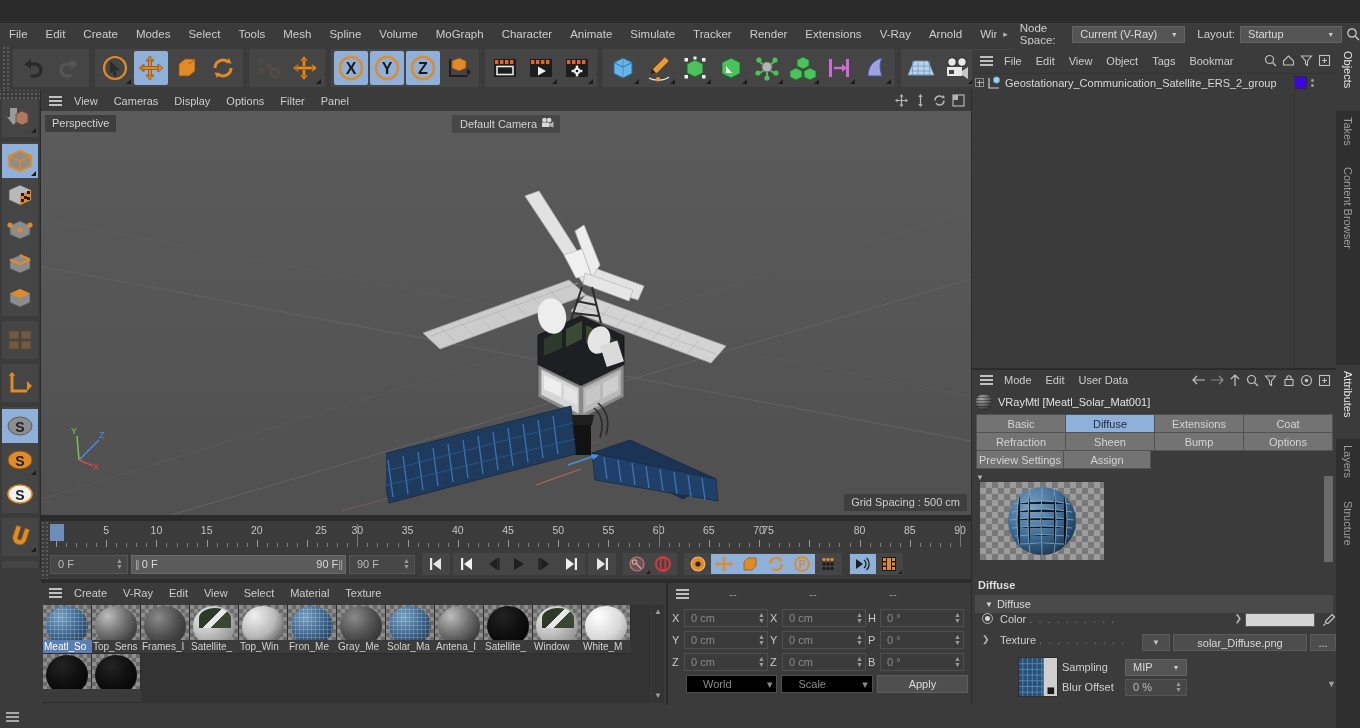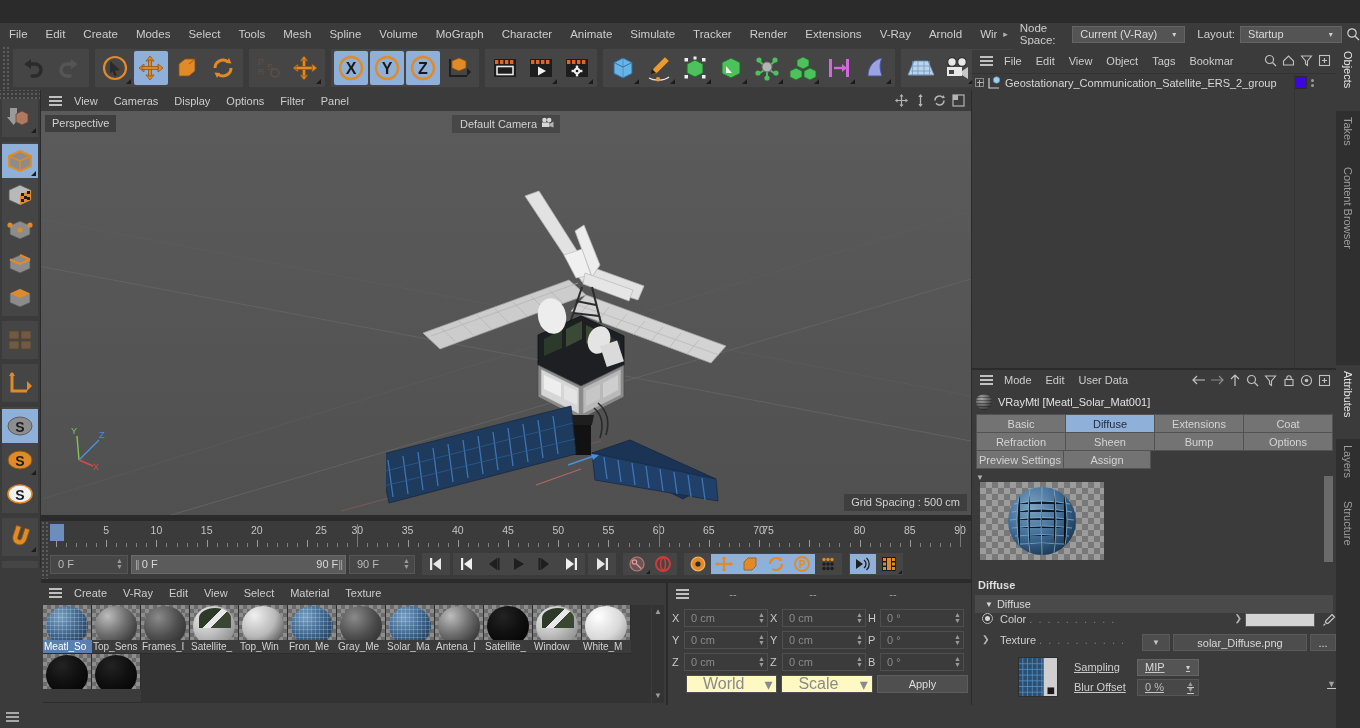--- a/index.html
+++ b/index.html
@@ -146,22 +146,22 @@
   .coords { position:absolute; left:668px; top:583px; width:303px; height:122px; background:#3b3b3b;}
   .cdhead{ height:22px; display:flex; align-items:center; color:#a0a0a0; font-size:11px;}
   .cdhead .dd{ width:80px; text-align:center;}
   .cdbody{ position:absolute; left:4px; top:24px; width:296px;}
   .cdrow{ display:flex; align-items:center; height:22px; gap:0px;}
   .cdlbl{ width:12px; font-size:11px; color:#c9c9c9; text-align:left;}
   .cdfield{ width:84px; height:18px; background:#3b3b3b; border:1px solid #4f4f4f;
     display:flex; align-items:center; padding-left:6px; color:#8a8a8a; font-size:11px; margin-right:2px;}
   .cdfield .v{ flex:1;}
   .cdbtnrow{ display:flex; align-items:center; height:22px; gap:4px; padding-left:14px;}
-  .cdcombo{ width:93px; height:18px; background:#fef9c3; border:1px solid #4f4f4f;
-    display:flex; align-items:center; color:#8a8a8a; font-size:16px; padding-left:16px;}
+  .cdcombo{ width:93px; height:18px; background:#000000; border:1px solid #4f4f4f;
+    display:flex; align-items:center; color:#8a8a8a; font-size:11px; padding-left:16px;}
   .cdapply{ width:93px; height:18px; background:#4f4f4f; border:1px solid #5d5d5d;
     display:flex; align-items:center; justify-content:center; color:#dcdcdc; font-size:11px;}
 
   
   .objpanel{ position:absolute; left:972px; top:50px; width:364px; height:318px; background:#3b3b3b;}
   .opmenu{ height:21px; display:flex; align-items:center;}
   .opmenu .menu-item{ font-size:11px; padding:0 7px;}
   .opicons{ position:absolute; right:3px; top:2px; display:flex; gap:1px;}
   .opi{ width:17px; height:17px; display:flex; align-items:center; justify-content:center;}
   .optree{ position:absolute; left:0; top:23px; width:364px; height:295px; background:#3b3b3b;
@@ -1555,21 +1555,21 @@
 
       <div class="atparam">
         <span style="color:#b4b4b4;font-size:9px;width:11px;">❯</span>
         <span class="atlabel">Texture</span>
         <span class="dotfill">. . . . . . . . . .</span>
         <span class="smallcombo">▼</span>
         <span class="txtfield" style="width:134px;margin-left:3px;">solar_Diffuse.png</span>
         <span class="txtfield" style="width:26px;margin-left:3px;">...</span>
       </div>
 
-      <div style="display:flex;align-items:flex-start;padding-left:46px;margin-top:2px;gap:16px;text-decoration:underline;">
+      <div style="display:flex;align-items:flex-start;padding-left:46px;margin-top:2px;gap:4px;">
         <svg class="texthumb" viewBox="0 0 40 40">
           <rect width="40" height="40" fill="#cfcfcf"></rect>
           <rect width="26" height="40" fill="#2a4f73"></rect>
           <g stroke="#5a93c4" stroke-width="0.8">
             <path d="M0 6h26M0 12h26M0 18h26M0 24h26M0 30h26M0 36h26"></path>
             <path d="M4 0v40M9 0v40M14 0v40M19 0v40M24 0v40"></path>
           </g>
           <rect x="30" y="31" width="7" height="7" fill="#1a1a1a"></rect>
         </svg>
         <div style="flex:1;">

